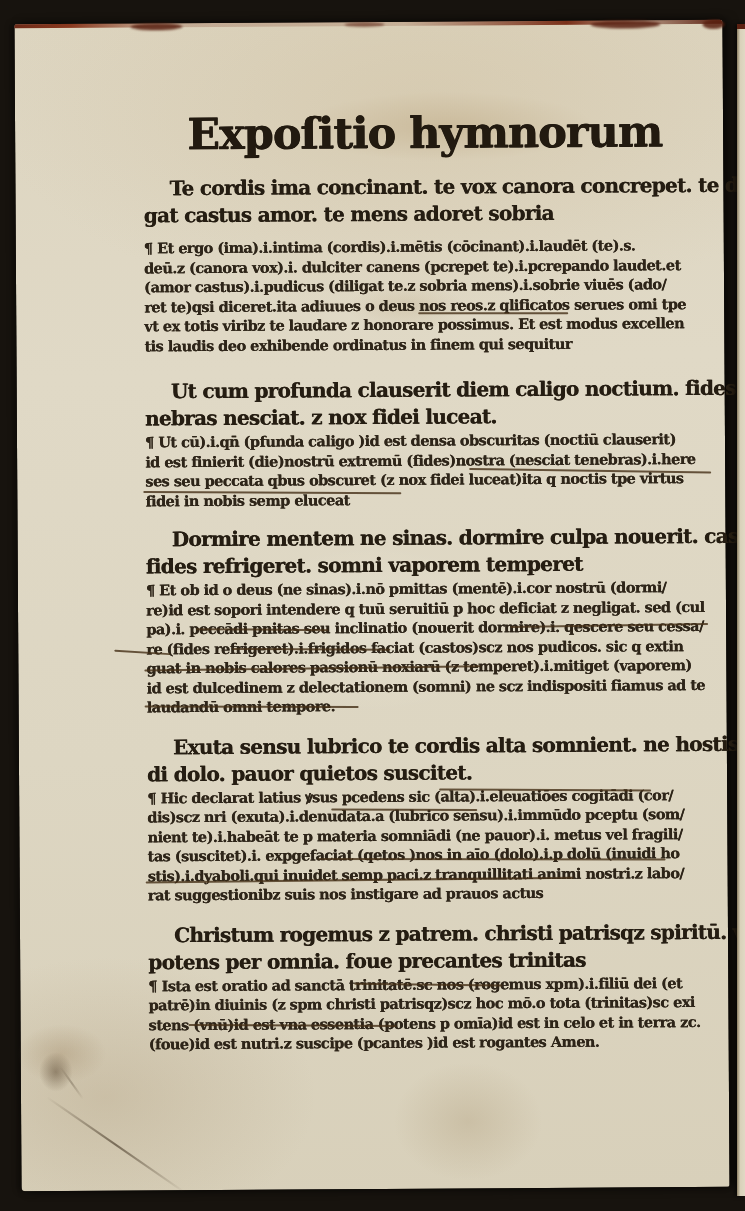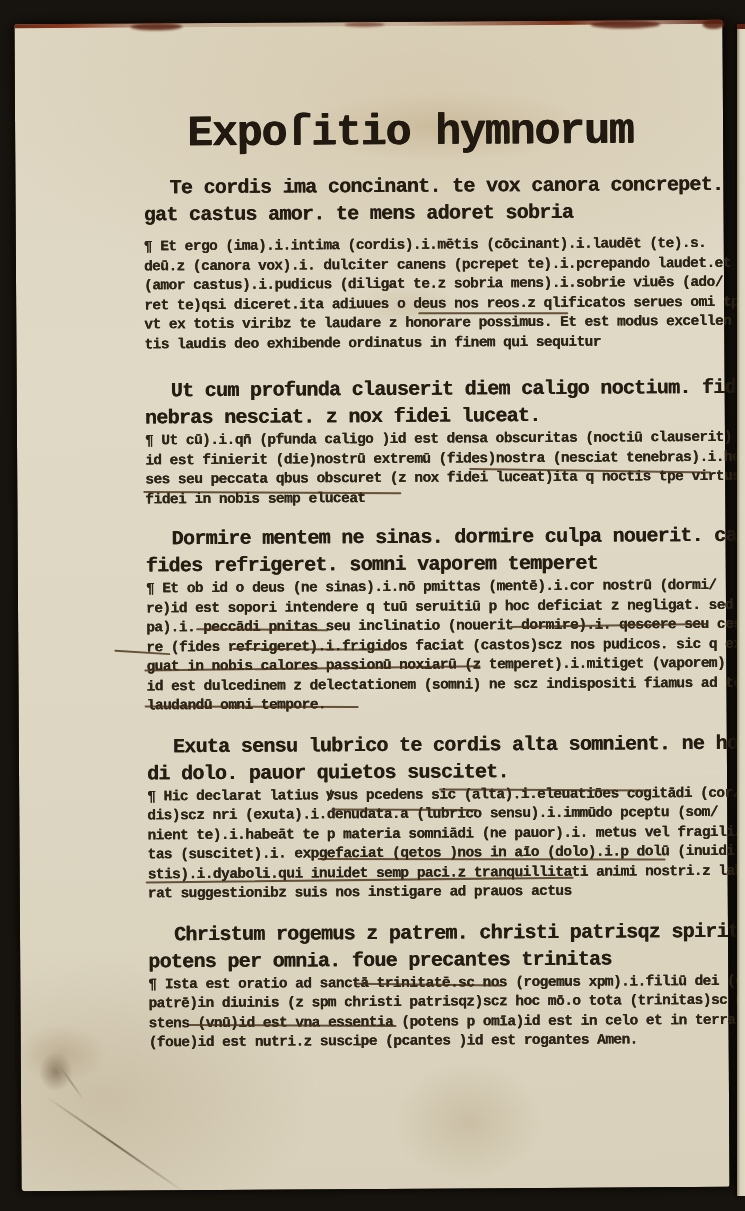--- a/index.html
+++ b/index.html
@@ -2,21 +2,21 @@
 <html><head>
 <meta charset="utf-8">
 <title>Expositio hymnorum — scanned page</title>
 <style>
   html,body{margin:0;padding:0;}
   body{
     width:745px;height:1211px;position:relative;overflow:hidden;
     background:#17130e;
     font-family:"DejaVu Serif","Liberation Serif",serif;
   }
-  .scan{position:absolute;inset:0;font-family:Liberation Mono, monospace;}
+  .scan{position:absolute;inset:0;}
   
   .page{
     position:absolute;left:18px;top:22px;width:708px;height:1167px;
     background:
       radial-gradient(ellipse 620px 300px at 58% 7%, rgba(201,182,146,.35), rgba(0,0,0,0) 70%),
       radial-gradient(ellipse 300px 200px at 12% 92%, rgba(168,148,116,.30), rgba(0,0,0,0) 70%),
       radial-gradient(ellipse 200px 120px at 50% 52%, rgba(255,255,250,.18), rgba(0,0,0,0) 70%),
       linear-gradient(178deg,#ddd5c0 0%,#e0d9c6 30%,#ddd6c2 62%,#d8d0ba 100%);
     transform:rotate(-0.35deg);
     transform-origin:50% 50%;

